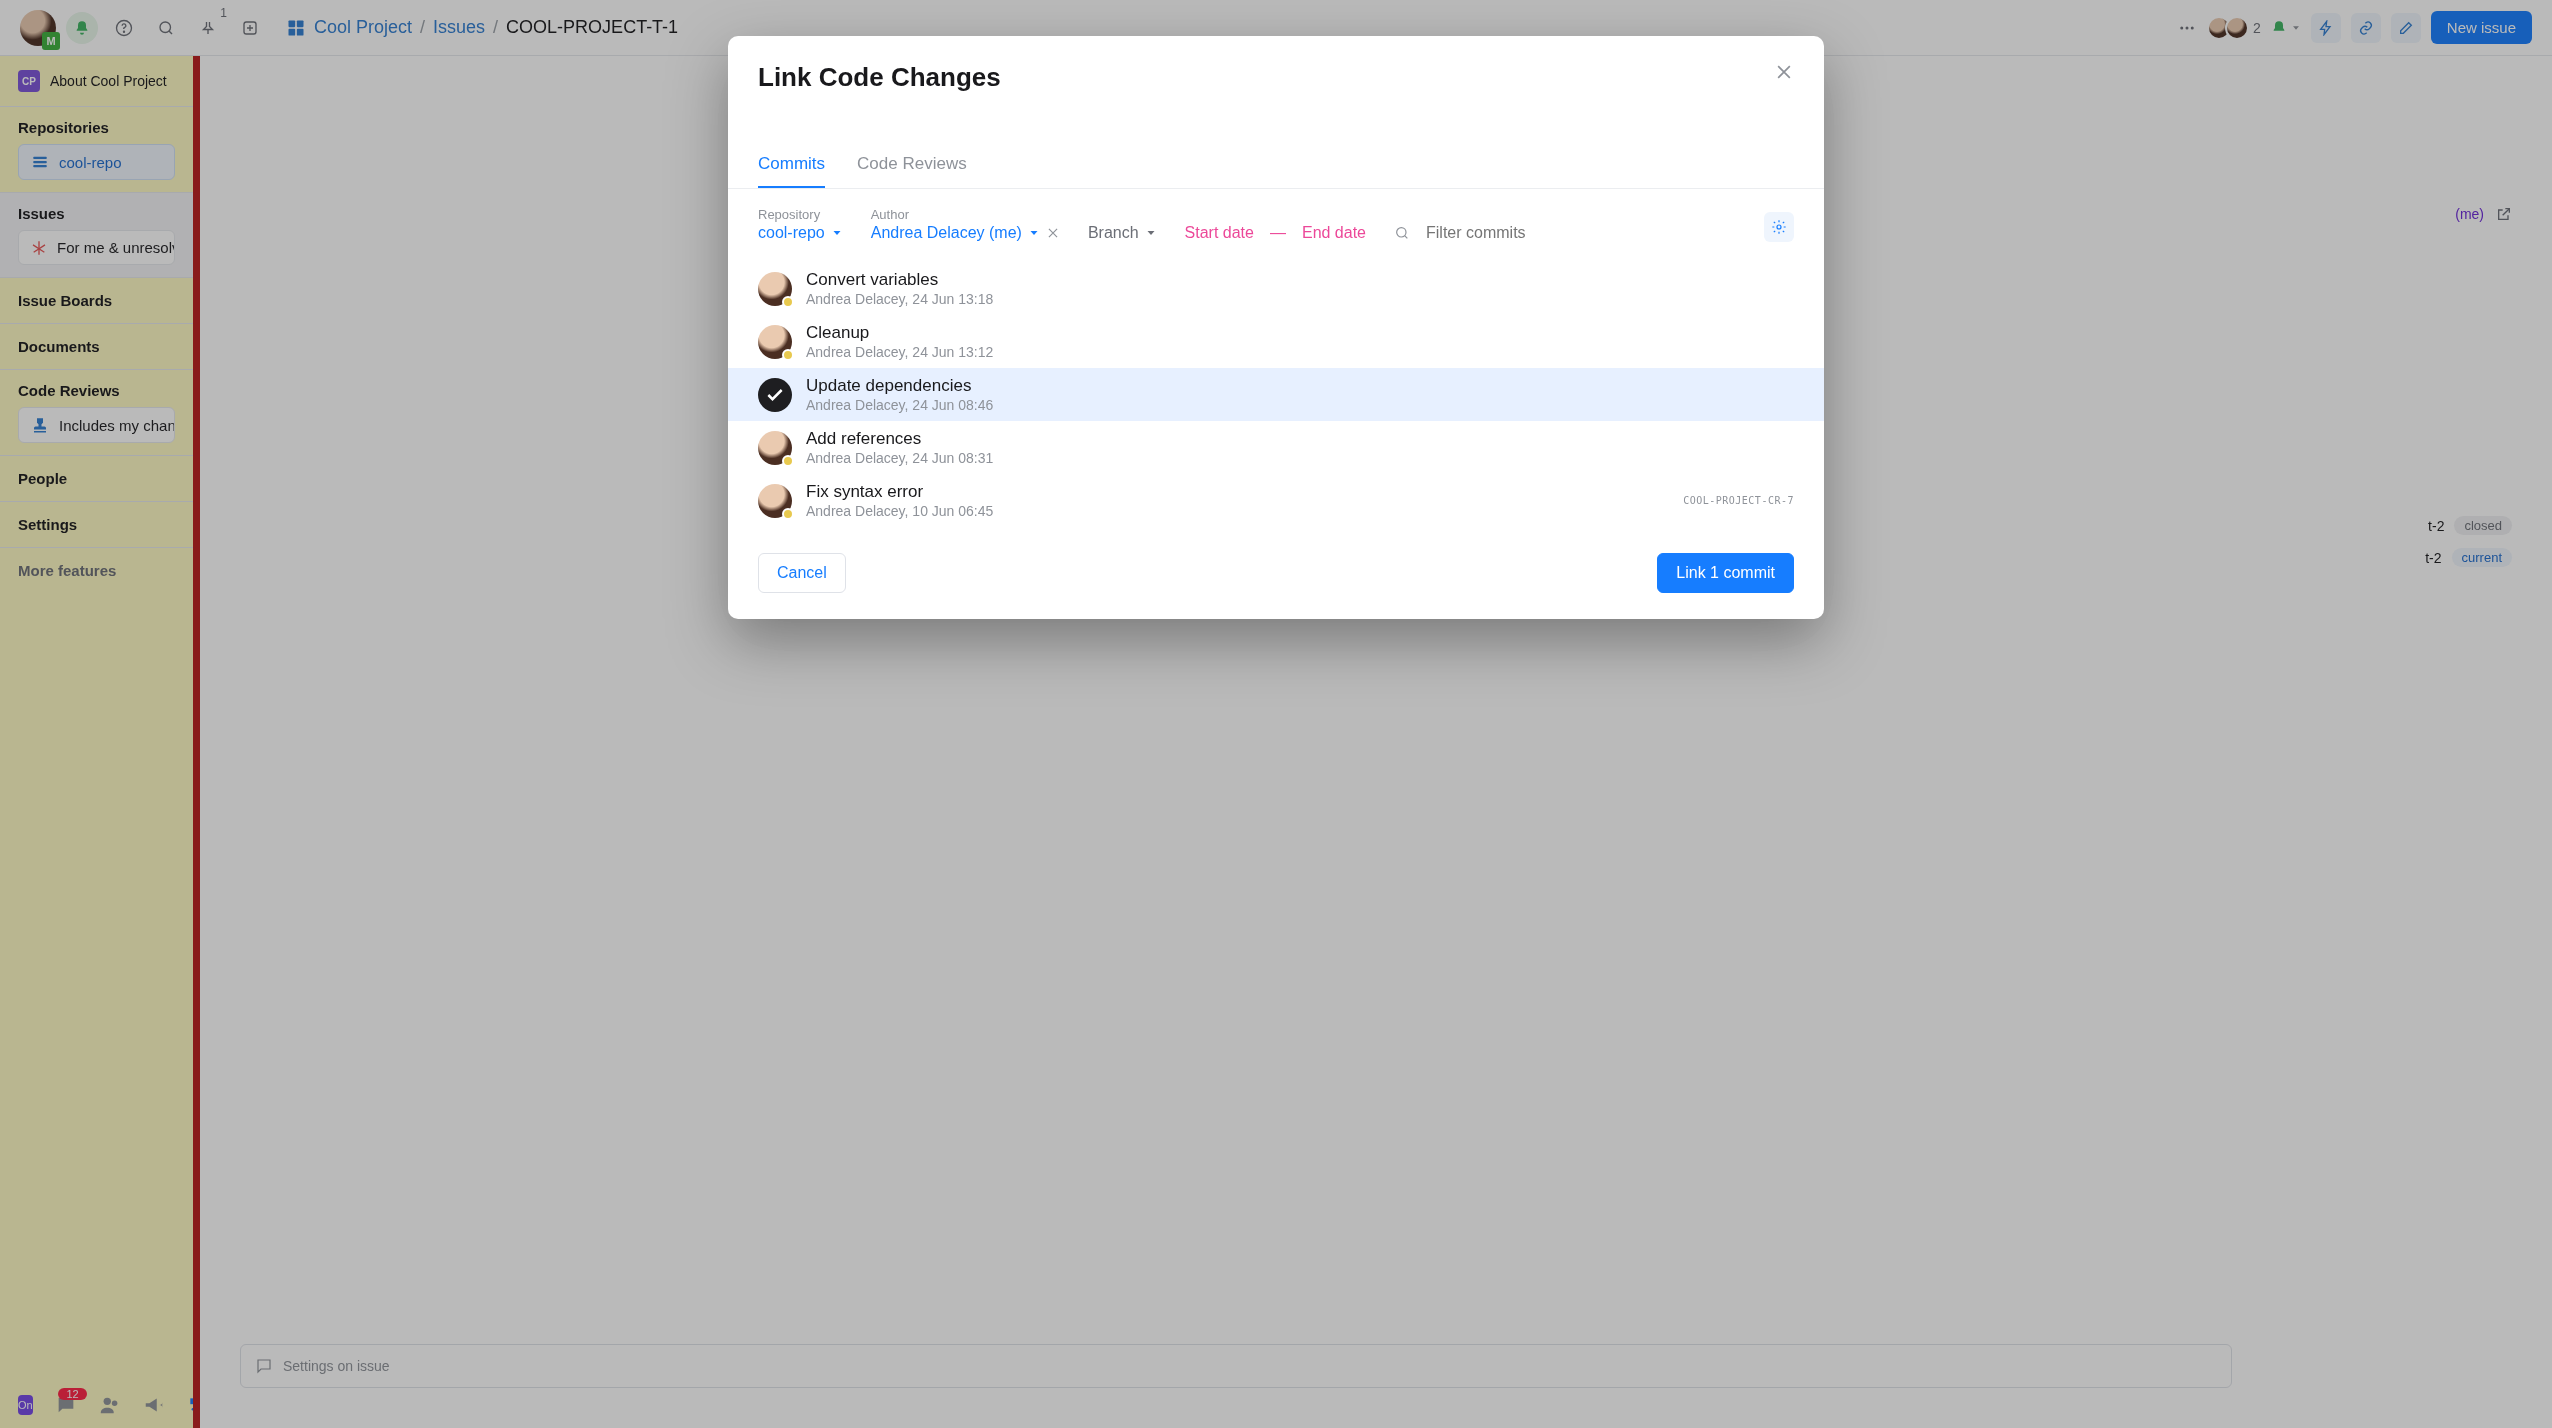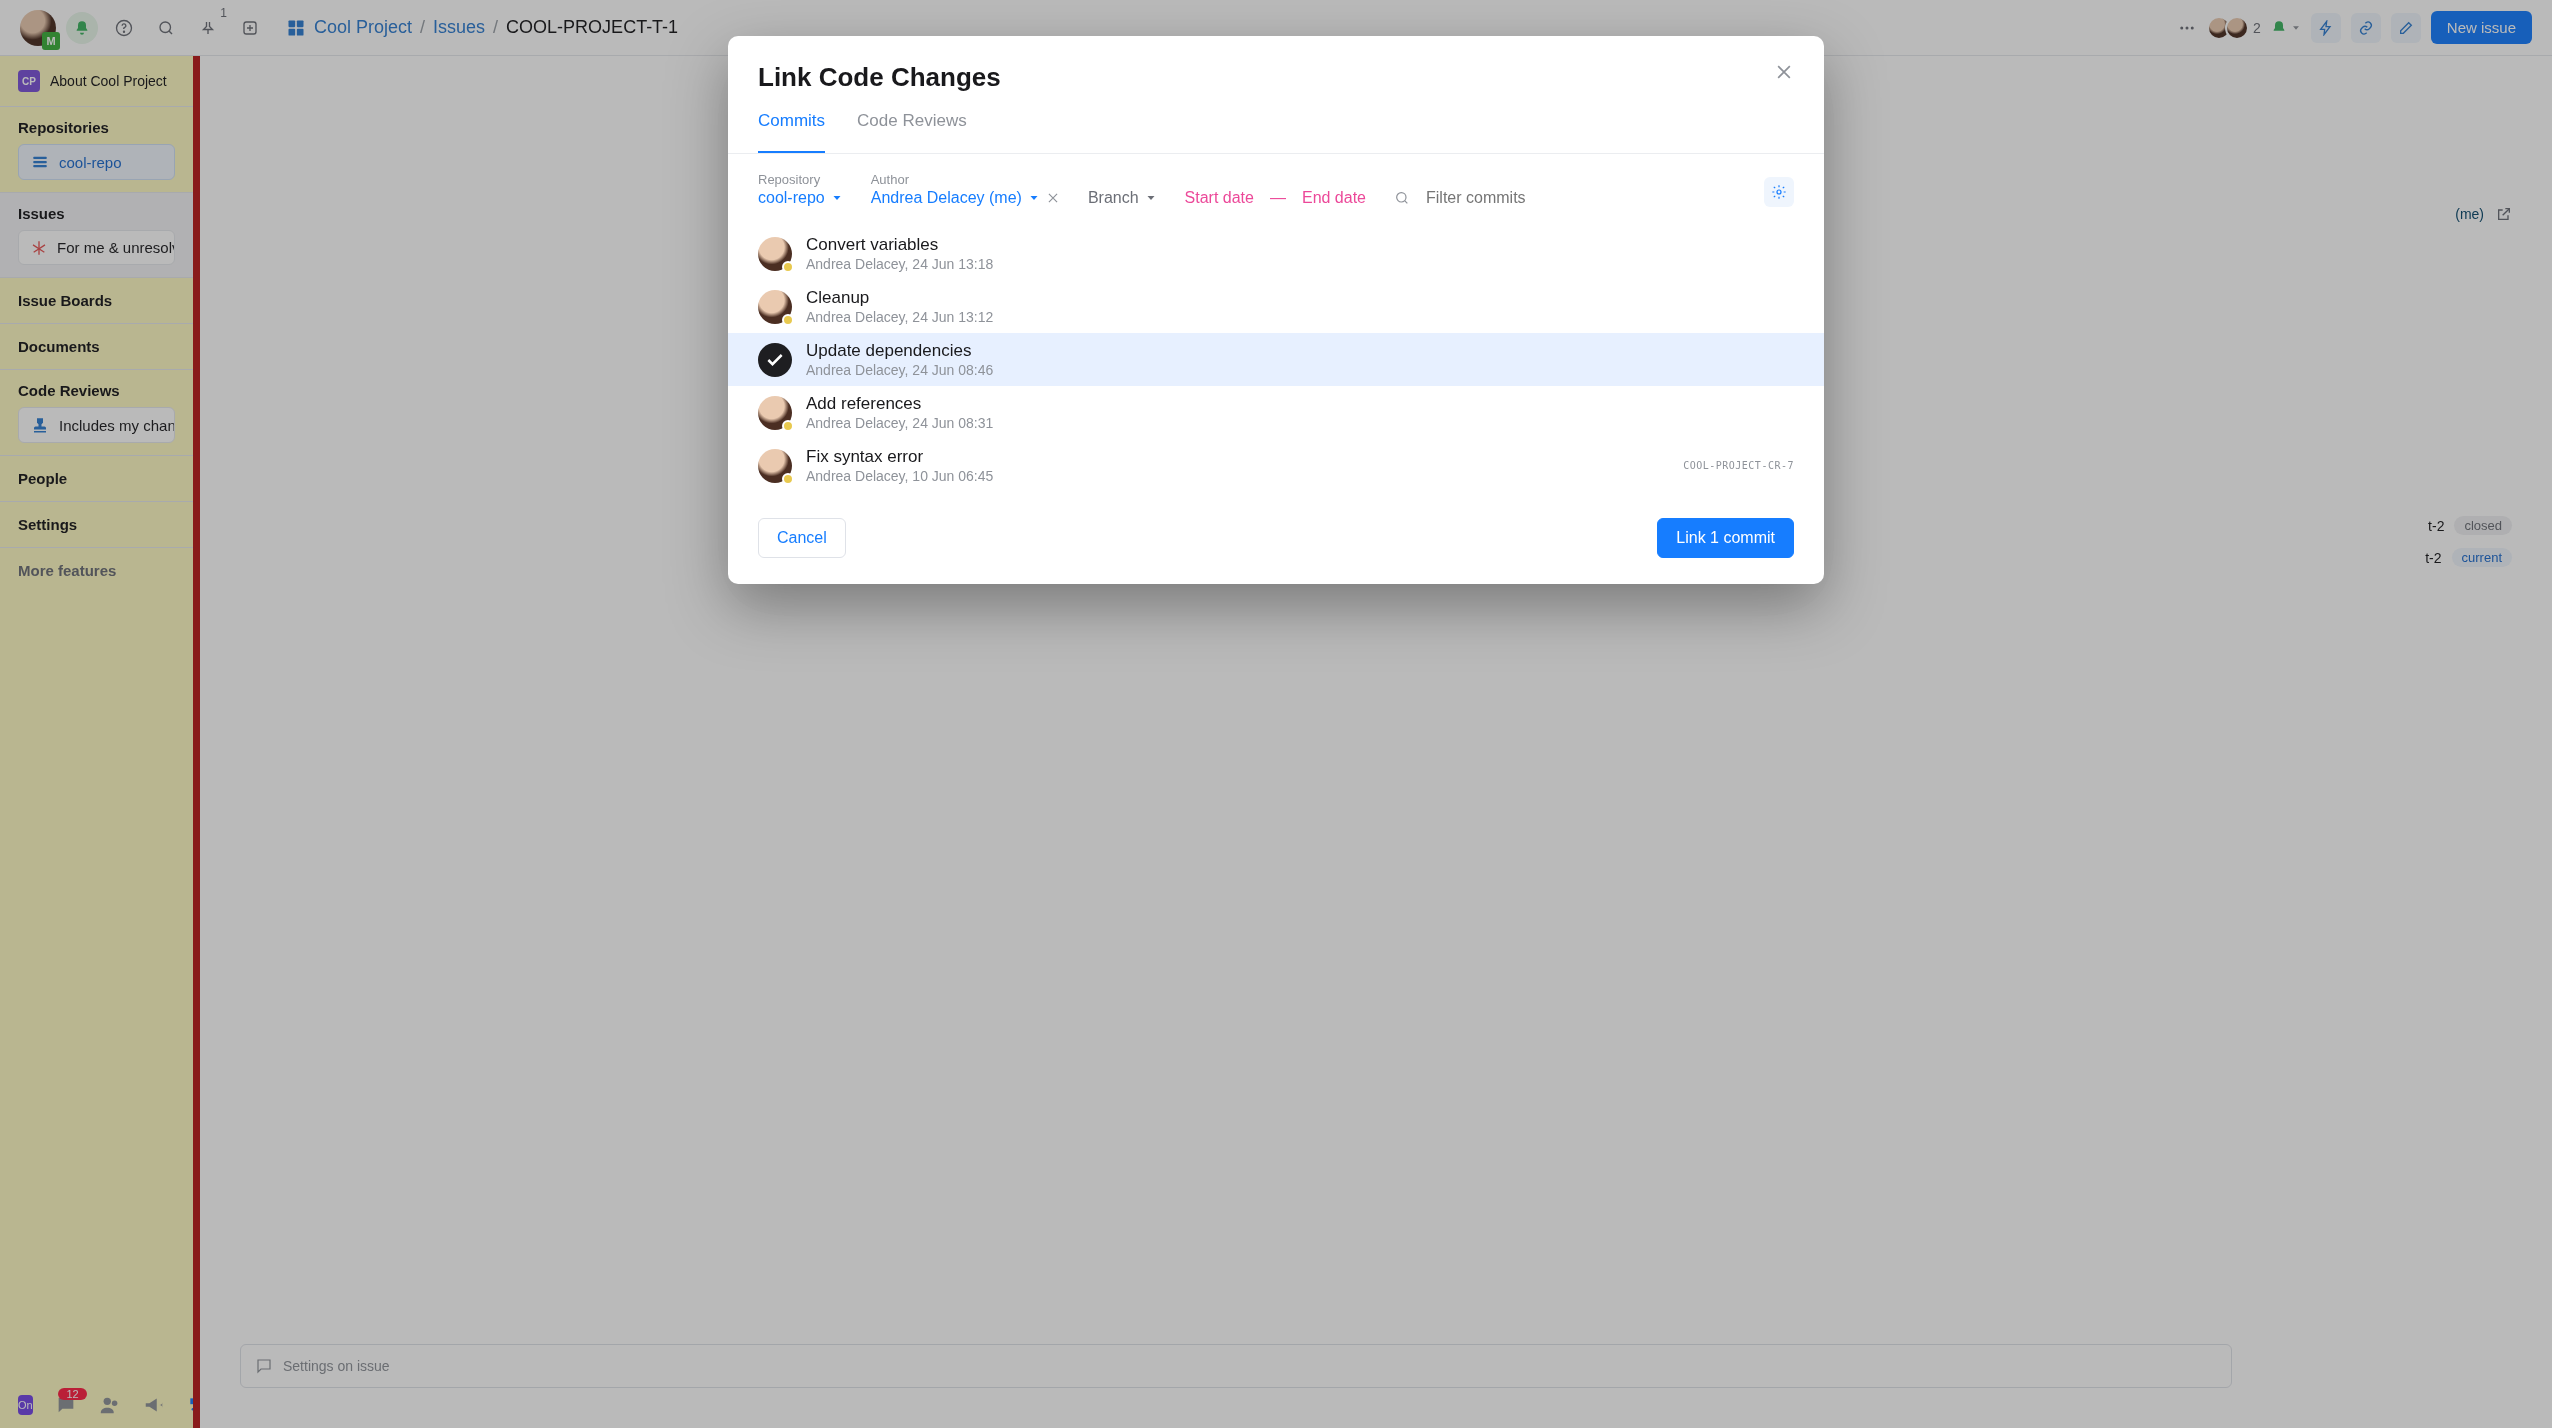--- a/index.html
+++ b/index.html
@@ -40,33 +40,33 @@
 .side-sub .ico.red { color: #e65252; }
 .side-section.flat { padding: 14px 18px; border-bottom: 1px solid #e6e8ec; font-weight: 600; font-size: 15px; }
 
 .bottombar { margin-top: auto; display: flex; gap: 22px; align-items: center; padding: 12px 18px; }
 .bb-btn { position: relative; color: #8e9299; }
 .bb-on { width: 30px; height: 20px; border-radius: 4px; background: #7547e6; color: #fff; font-size: 11px; display: flex; align-items: center; justify-content: center; }
 .bb-badge { position: absolute; top: -6px; right: -10px; background: #f24; color: #fff; border-radius: 10px; font-size: 11px; padding: 0 8px; }
 
 
 .content { flex: 1; position: relative; background: #fff; padding: 24px 40px; overflow: hidden; }
-.right-frag { position: absolute; right: 40px; top: 150px; display: flex; align-items: center; gap: 12px; color: #0c4a6e; }
+.right-frag { position: absolute; right: 40px; top: 150px; display: flex; align-items: center; gap: 12px; color: #6d28d9; }
 .tag-pill { display: inline-block; padding: 2px 10px; border-radius: 12px; background: #eff0f2; color: #6b6e76; font-size: 13px; }
 .tag-pill.link { background: #eff5fd; color: #1e6ccf; }
 .comment-box { position: absolute; left: 40px; right: 320px; bottom: 40px; height: 44px; border: 1px solid #dfe2e8; border-radius: 6px; display: flex; align-items: center; padding: 0 14px; color: #8e9299; }
 
 
 .overlay { position: fixed; inset: 0; background: rgba(25,25,28,.30); display: flex; align-items: flex-start; justify-content: center; }
 .modal { margin-top: 36px; width: 1096px; max-width: calc(100% - 60px); background: #fff; border-radius: 10px; box-shadow: 0 22px 60px rgba(0,0,0,.35); display: flex; flex-direction: column; max-height: calc(100% - 70px); }
 .modal-head { display: flex; align-items: flex-start; justify-content: space-between; padding: 26px 30px 0; }
 .modal-title { font-size: 26px; font-weight: 700; }
 .close-btn { background: transparent; border: none; color: #8e9299; cursor: pointer; font-size: 24px; }
 .tabs { display: flex; gap: 32px; padding: 18px 30px 0; border-bottom: 1px solid #ebedf0; }
-.tab { padding-bottom: 20px; font-size: 17px; color: #8e9299; cursor: pointer; border-bottom: 2px solid transparent; }
+.tab { padding-bottom: 12px; font-size: 17px; color: #8e9299; cursor: pointer; border-bottom: 2px solid transparent; margin-top: 43px; }
 .tab.active { color: #167dff; border-bottom-color: #167dff; }
 
 .filters { display: flex; align-items: flex-end; gap: 28px; padding: 18px 30px 12px; }
 .filter-col .lab { font-size: 13px; color: #8e9299; margin-bottom: 2px; }
 .filter-col .val { font-size: 16px; color: #167dff; display: flex; align-items: center; gap: 6px; }
 .filter-col.plain .val { color: #6b6e76; }
 .clr-btn { color: #8e9299; cursor: pointer; }
 .date-range { display: flex; align-items: center; gap: 16px; color: #ec4899; font-size: 16px; }
 .search-wrap { display: flex; align-items: center; gap: 16px; color: #8e9299; }
 .search-wrap input { border: none; font-size: 16px; color: #19191c; outline: none; min-width: 140px; }

